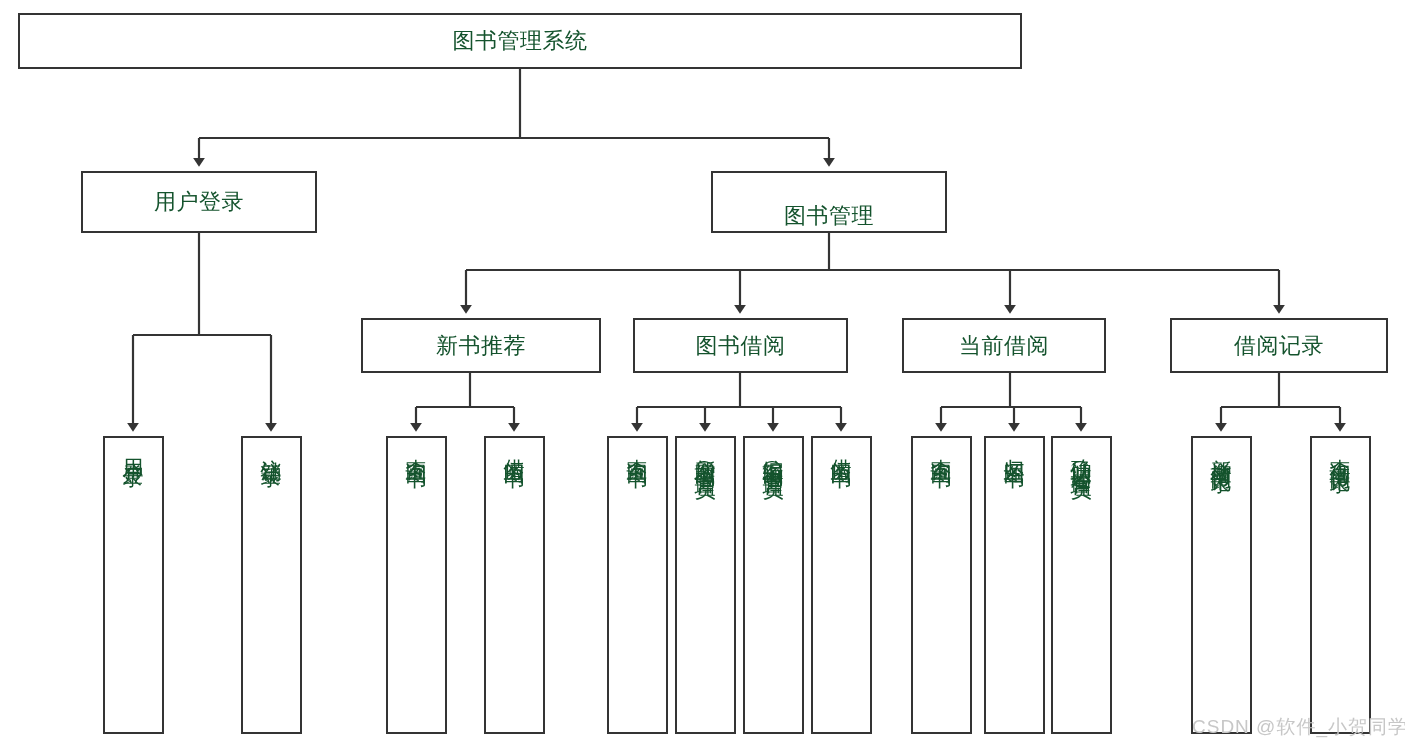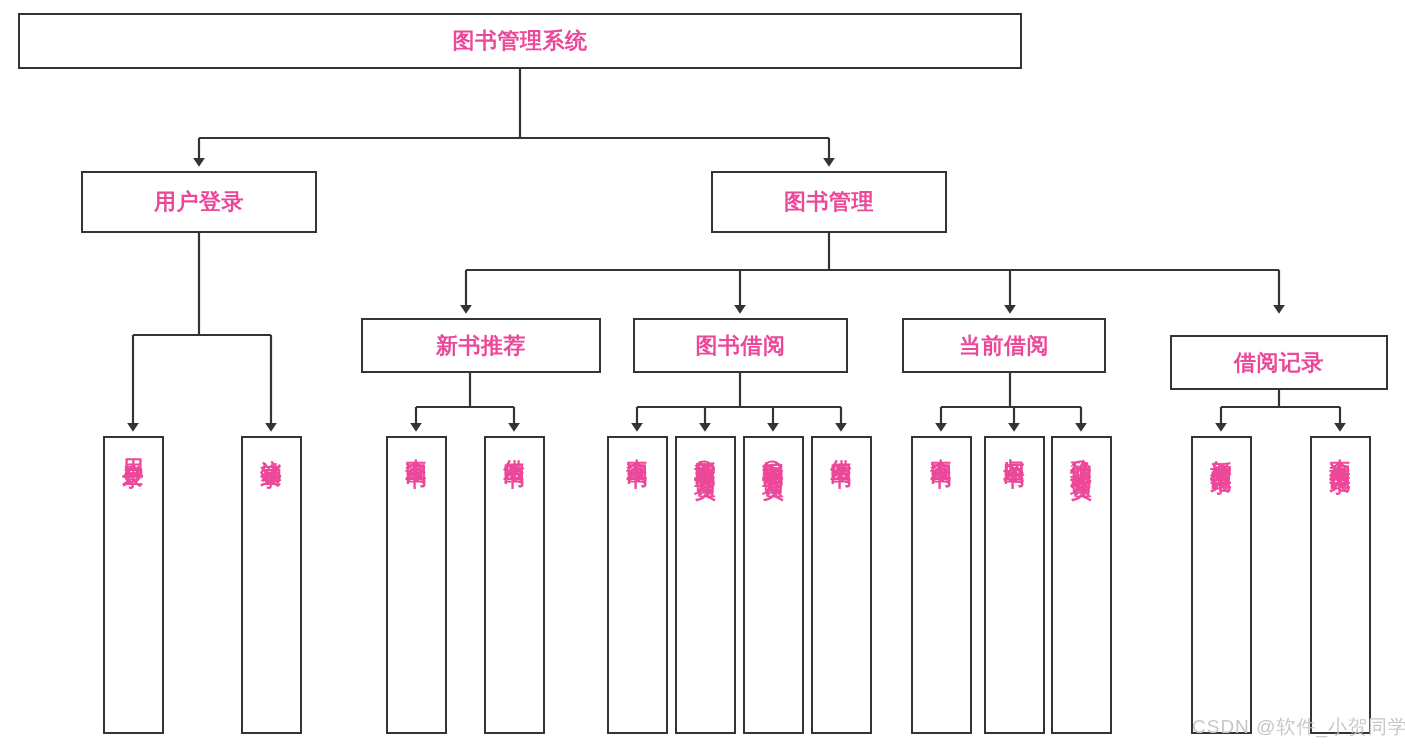--- a/index.html
+++ b/index.html
@@ -34,26 +34,25 @@
     border: 2px solid #343434;
     display: flex;
     align-items: center;
     justify-content: center;
     overflow: hidden;
   }
   .node-box.horizontal {
     padding: 2px 4px;
   }
   .node-label {
-    color: #ec4899;
+    color: #14532d;
     font-size: 22px;
     line-height: 1.18;
     letter-spacing: 0.5px;
     white-space: nowrap;
-    font-weight: bold;
   }
   .node-box.vertical {
     align-items: flex-start;
     justify-content: center;
     padding-top: 4px;
   }
   .node-box.vertical .node-label {
     writing-mode: vertical-rl;
     text-orientation: upright;
     font-size: 21px;
@@ -133,33 +132,33 @@
       </g>
   </svg>
 
   <div id="node-layer">
       <div class="node-box horizontal" style="left: 18px; top: 13px; width: 1004px; height: 56px;">
         <span class="node-label">图书管理系统</span>
       </div>
       <div class="node-box horizontal" style="left: 81px; top: 171px; width: 236px; height: 62px;">
         <span class="node-label">用户登录</span>
       </div>
-      <div class="node-box horizontal" style="left: 711px; top: 171px; width: 236px; height: 62px;">
+      <div class="node-box horizontal" style="left: 711px; top: 171px; width: 236px; height: 62px; align-items: flex-end;">
         <span class="node-label">图书管理</span>
       </div>
       <div class="node-box horizontal" style="left: 361px; top: 318px; width: 240px; height: 55px;">
         <span class="node-label">新书推荐</span>
       </div>
       <div class="node-box horizontal" style="left: 633px; top: 318px; width: 215px; height: 55px;">
         <span class="node-label">图书借阅</span>
       </div>
       <div class="node-box horizontal" style="left: 902px; top: 318px; width: 204px; height: 55px;">
         <span class="node-label">当前借阅</span>
       </div>
-      <div class="node-box horizontal" style="left: 1170px; top: 318px; width: 218px; height: 55px; margin-top: 17px;">
+      <div class="node-box horizontal" style="left: 1170px; top: 318px; width: 218px; height: 55px;">
         <span class="node-label">借阅记录</span>
       </div>
       <div class="node-box vertical" style="left: 103px; top: 436px; width: 61px; height: 298px;">
         <span class="node-label">用户登录</span>
       </div>
       <div class="node-box vertical" style="left: 241px; top: 436px; width: 61px; height: 298px;">
         <span class="node-label">注销登录</span>
       </div>
       <div class="node-box vertical" style="left: 386px; top: 436px; width: 61px; height: 298px;">
         <span class="node-label">查询图书</span>

